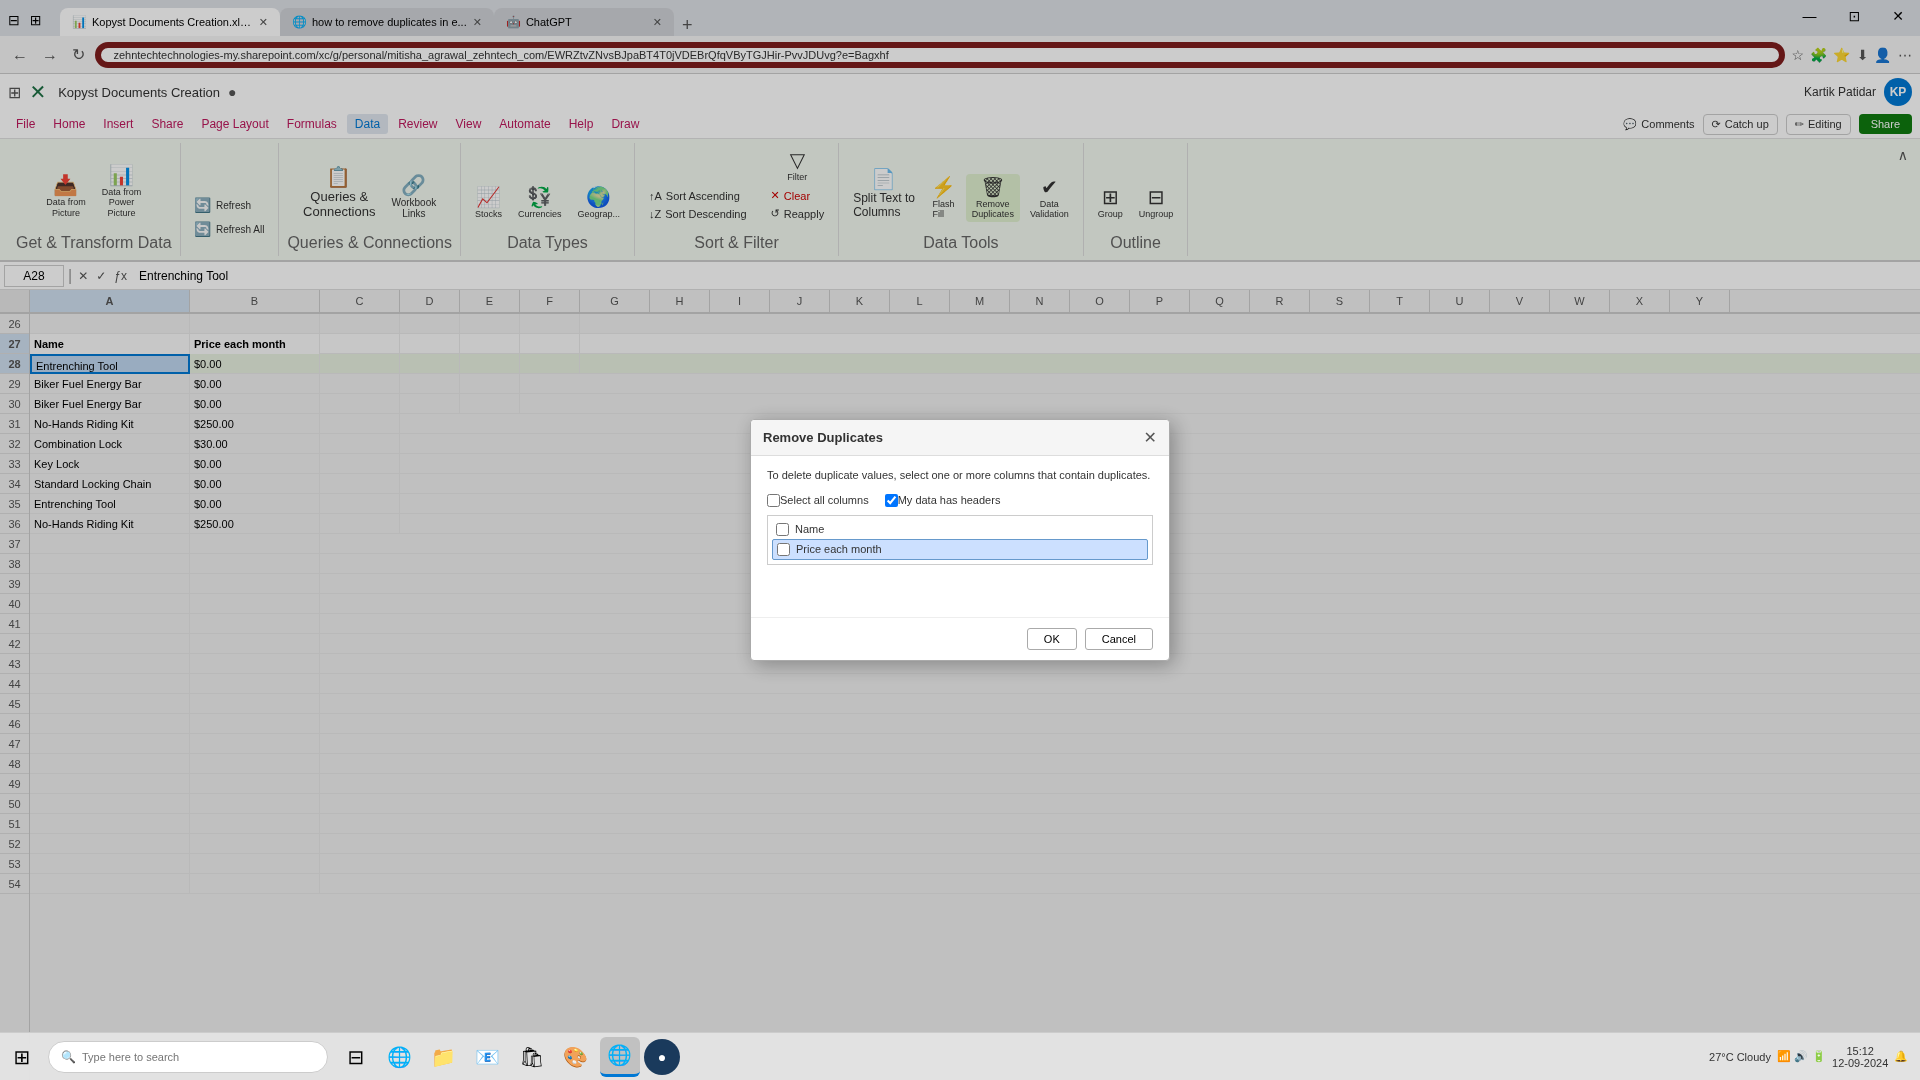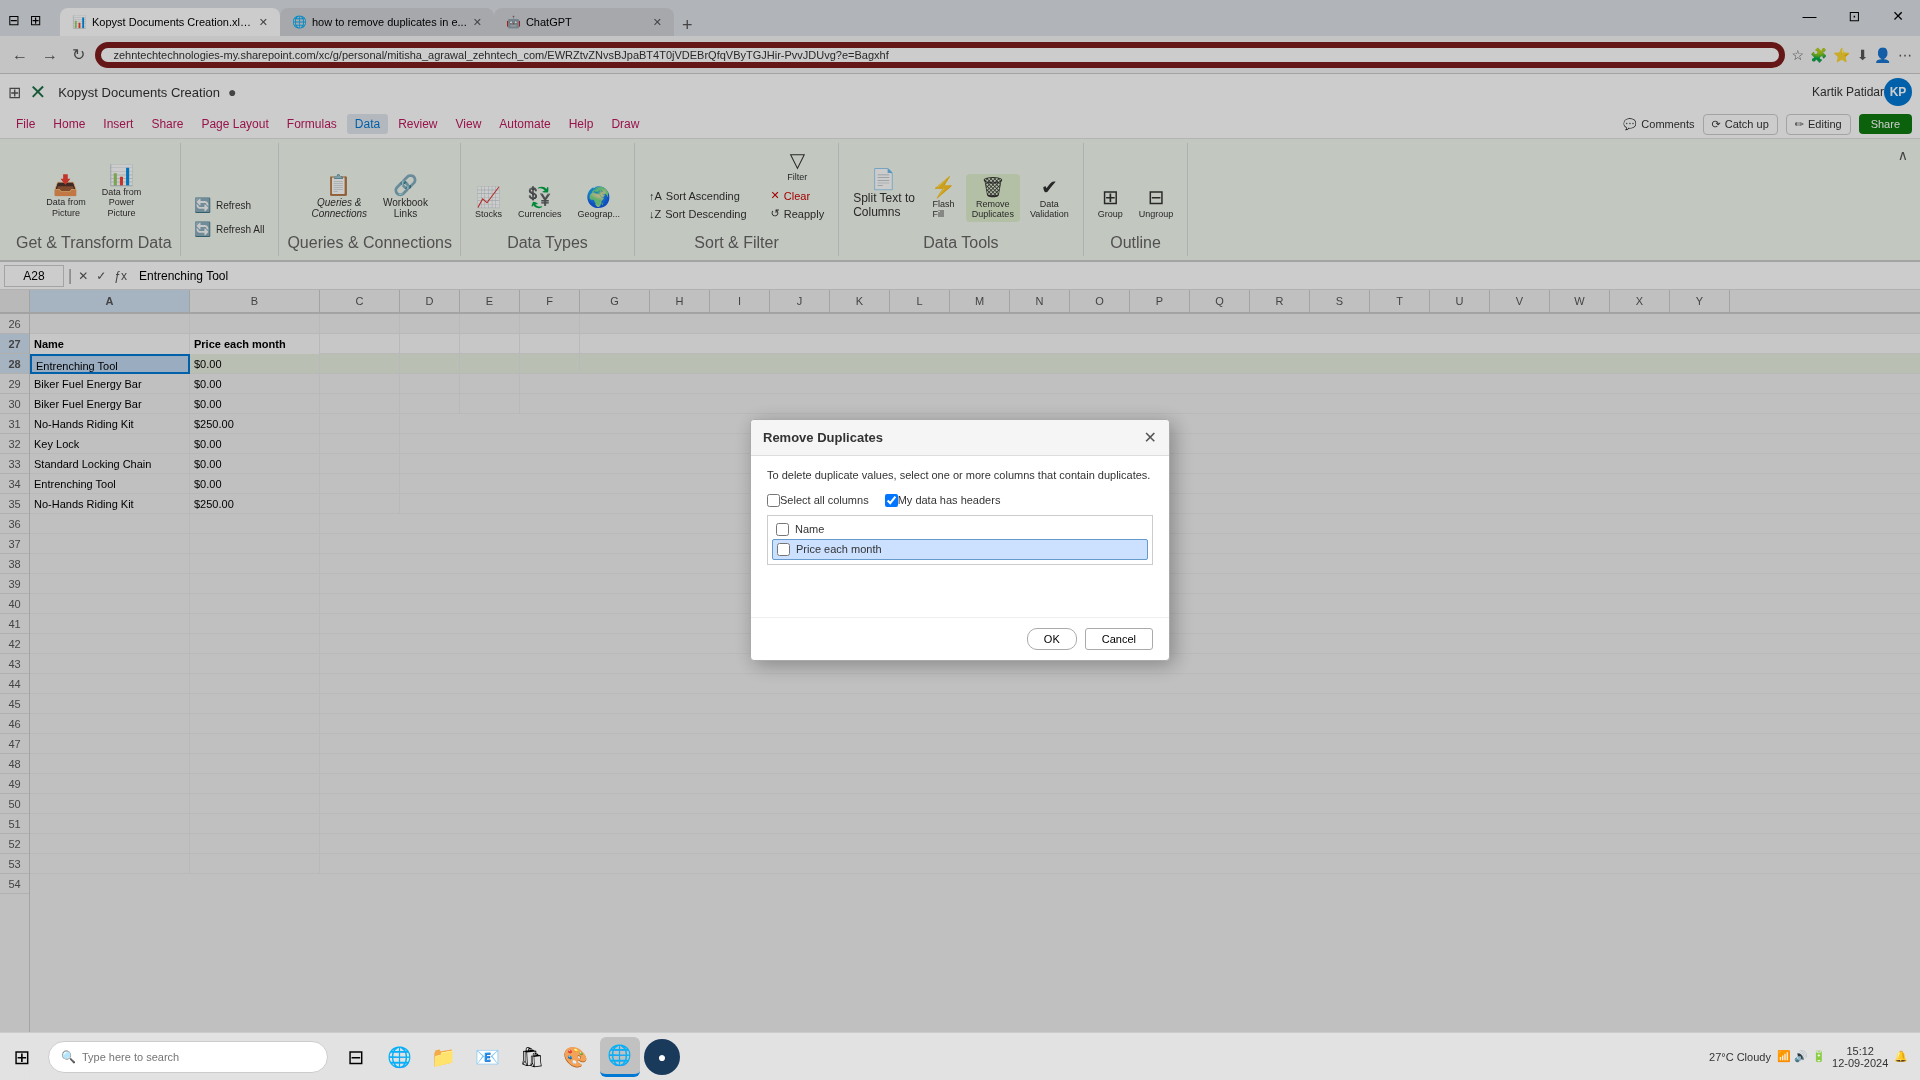--- a/index.html
+++ b/index.html
@@ -19,21 +19,21 @@
     .address-bar { flex: 1; height: 26px; border: 6px solid #7f1d1d; border-radius: 13px; padding: 0 12px; font-size: 11px; background: #fff; color: #333; }
     .nav-icon { font-size: 14px; color: #555; cursor: pointer; }
 
     
     .app-menubar { background: #fff; border-bottom: 1px solid #e0e0e0; }
     .app-title-bar { display: flex; align-items: center; padding: 4px 8px; gap: 8px; height: 36px; }
     .app-grid-icon { font-size: 16px; color: #555; cursor: pointer; }
     .app-file-name { font-size: 13px; color: #333; margin-left: 4px; }
     .app-search { flex: 1; max-width: 400px; margin: 0 auto; }
     .app-search input { width: 100%; height: 24px; border: 1px solid #ccc; border-radius: 4px; padding: 0 10px; font-size: 12px; }
-    .app-user { display: flex; align-items: center; gap: 0; margin-left: auto; font-size: 12px; color: #333; }
+    .app-user { display: flex; align-items: center; gap: 8px; margin-left: auto; font-size: 12px; color: #333; }
     .user-avatar { width: 28px; height: 28px; border-radius: 50%; background: #0078d4; color: #fff; display: flex; align-items: center; justify-content: center; font-size: 12px; font-weight: bold; }
 
     .menu-bar { display: flex; align-items: center; padding: 0 8px; height: 28px; gap: 2px; }
     .menu-item { padding: 3px 8px; font-size: 12px; color: #be185d; cursor: pointer; border-radius: 3px; }
     .menu-item.active { background: #e0e7ef; color: #0078d4; }
 
     
     .ribbon { background: #f3f9f0; border-bottom: 2px solid #ccc; padding: 4px 8px; }
     .ribbon-groups { display: flex; gap: 0; align-items: stretch; }
     .ribbon-group { display: flex; flex-direction: column; align-items: center; padding: 4px 8px; border-right: 1px solid #ddd; min-width: 80px; }
@@ -75,21 +75,21 @@
     .dialog-body { padding: 12px 16px; }
     .dialog-desc { font-size: 11px; color: #333; margin-bottom: 10px; line-height: 1.4; }
     .dialog-options { display: flex; align-items: center; gap: 16px; margin-bottom: 8px; }
     .dialog-checkbox-row { display: flex; align-items: center; gap: 0; font-size: 11px; color: #333; }
     .dialog-checkbox-row input[type=checkbox] { margin: 0; }
     .dialog-columns { border: 1px solid #ccc; margin-top: 4px; padding: 4px; background: #fff; }
     .dialog-col-item { display: flex; align-items: center; gap: 6px; padding: 3px 4px; font-size: 11px; color: #333; border-radius: 2px; }
     .dialog-col-item.selected-col { background: #cce0ff; border: 1px solid #6699cc; }
     .dialog-col-item input[type=checkbox] { margin: 0; }
     .dialog-footer { display: flex; justify-content: flex-end; gap: 8px; padding: 10px 16px; border-top: 1px solid #eee; }
-    .dialog-ok-btn { background: #fff; border: 1px solid #aaa; border-radius: 10px; padding: 4px 16px; font-size: 11px; cursor: pointer; }
+    .dialog-ok-btn { background: #fff; border: 1px solid #aaa; border-radius: 3px; padding: 4px 16px; font-size: 11px; cursor: pointer; }
     .dialog-cancel-btn { background: #fff; border: 1px solid #aaa; border-radius: 3px; padding: 4px 16px; font-size: 11px; cursor: pointer; }
 
     
     .taskbar { position: fixed; bottom: 0; left: 0; width: 1920px; height: 48px; background: rgba(230,230,230,0.9); border-top: 1px solid #ccc; display: flex; align-items: center; backdrop-filter: blur(10px); z-index: 200; }
     .taskbar-start { width: 44px; height: 44px; display: flex; align-items: center; justify-content: center; cursor: pointer; }
     .taskbar-start-icon { font-size: 20px; }
     .taskbar-search { display: flex; align-items: center; background: #fff; border: 1px solid #ccc; border-radius: 20px; padding: 4px 12px; gap: 6px; width: 280px; height: 32px; margin: 0 4px; }
     .taskbar-search input { border: none; outline: none; font-size: 11px; flex: 1; background: transparent; }
     .taskbar-icons { display: flex; align-items: center; gap: 4px; margin-left: 4px; }
     .taskbar-icon { width: 40px; height: 40px; display: flex; align-items: center; justify-content: center; cursor: pointer; border-radius: 6px; font-size: 20px; }
@@ -230,21 +230,21 @@
           </div>
         </div>
       </div>
       <div class="ribbon-group-label"></div>
     </div>
 
     <div class="ribbon-group">
       <div class="ribbon-group-items">
         <div class="ribbon-btn">
           <span class="ribbon-icon">📋</span>
-          <span style="font-size:10px;text-align:center;font-style:italic;">Queries &amp;<br>Connections</span>
+          <span style="font-size:13px;text-align:center;">Queries &amp;<br>Connections</span>
         </div>
         <div class="ribbon-btn">
           <span class="ribbon-icon">🔗</span>
           <span style="font-size:10px;text-align:center;">Workbook<br>Links</span>
         </div>
       </div>
       <div class="ribbon-group-label">Queries &amp; Connections</div>
     </div>
 
     <div class="ribbon-group">
@@ -459,20 +459,25 @@
         <div class="grid-cell col-d"></div>
         <div class="grid-cell col-e"></div>
       </div>
 
       <div class="grid-row">
         <div class="grid-cell col-a">No-Hands Riding Kit</div>
         <div class="grid-cell col-b">$250.00</div>
         <div class="grid-cell col-c"></div>
       </div>
 
+      <div class="grid-row">
+        <div class="grid-cell col-a">Combination Lock</div>
+        <div class="grid-cell col-b">$30.00</div>
+        <div class="grid-cell col-c"></div>
+      </div>
 
       <div class="grid-row">
         <div class="grid-cell col-a">Key Lock</div>
         <div class="grid-cell col-b">$0.00</div>
         <div class="grid-cell col-c"></div>
       </div>
 
       <div class="grid-row">
         <div class="grid-cell col-a">Standard Locking Chain</div>
         <div class="grid-cell col-b">$0.00</div>

